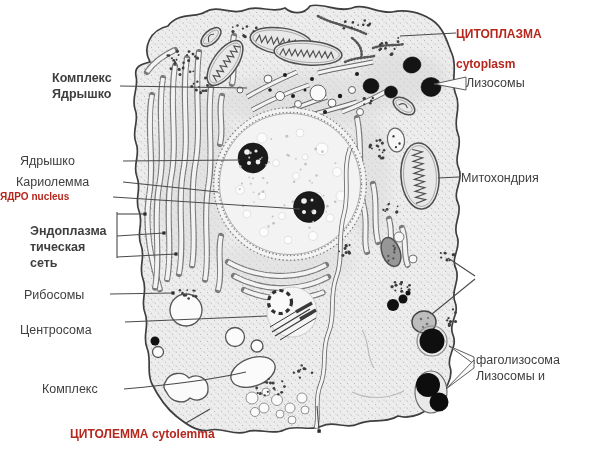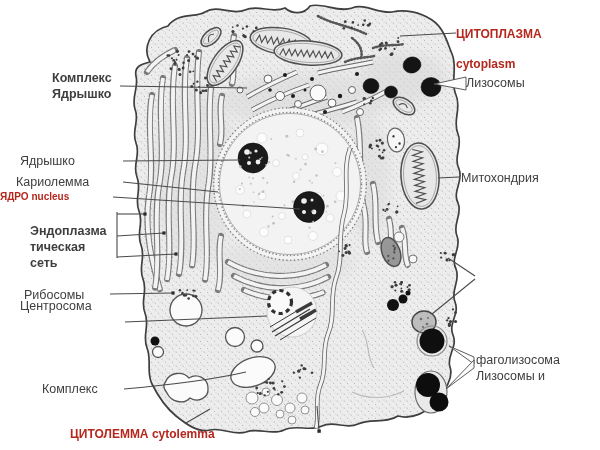--- a/index.html
+++ b/index.html
@@ -575,20 +575,20 @@
 <div class="lbl r red" style="left:0px;top:188px;width:111px">
   <span>ЯДРО</span>
   <span class="it">nucleus</span>
 </div>
 <div class="lbl c" style="left:30px;top:223px;width:74px">
   <div>Эндоплазма</div>
   <div>тическая</div>
   <div>сеть</div>
 </div>
 <div class="lbl r" style="left:24px;top:287px;width:78px">Рибосомы</div>
-<div class="lbl r" style="left:20px;top:298px;width:93px">Центросома</div>
+<div class="lbl r" style="left:20px;top:322px;width:93px">Центросома</div>
 <div class="lbl r" style="left:42px;top:381px;width:73px">Комплекс</div>
 <div class="lbl red big" style="left:70px;top:426px">
   <span>ЦИТОЛЕММА</span>
   <span class="it">cytolemma</span>
 </div>
 
 </div>
 
 </body></html>

